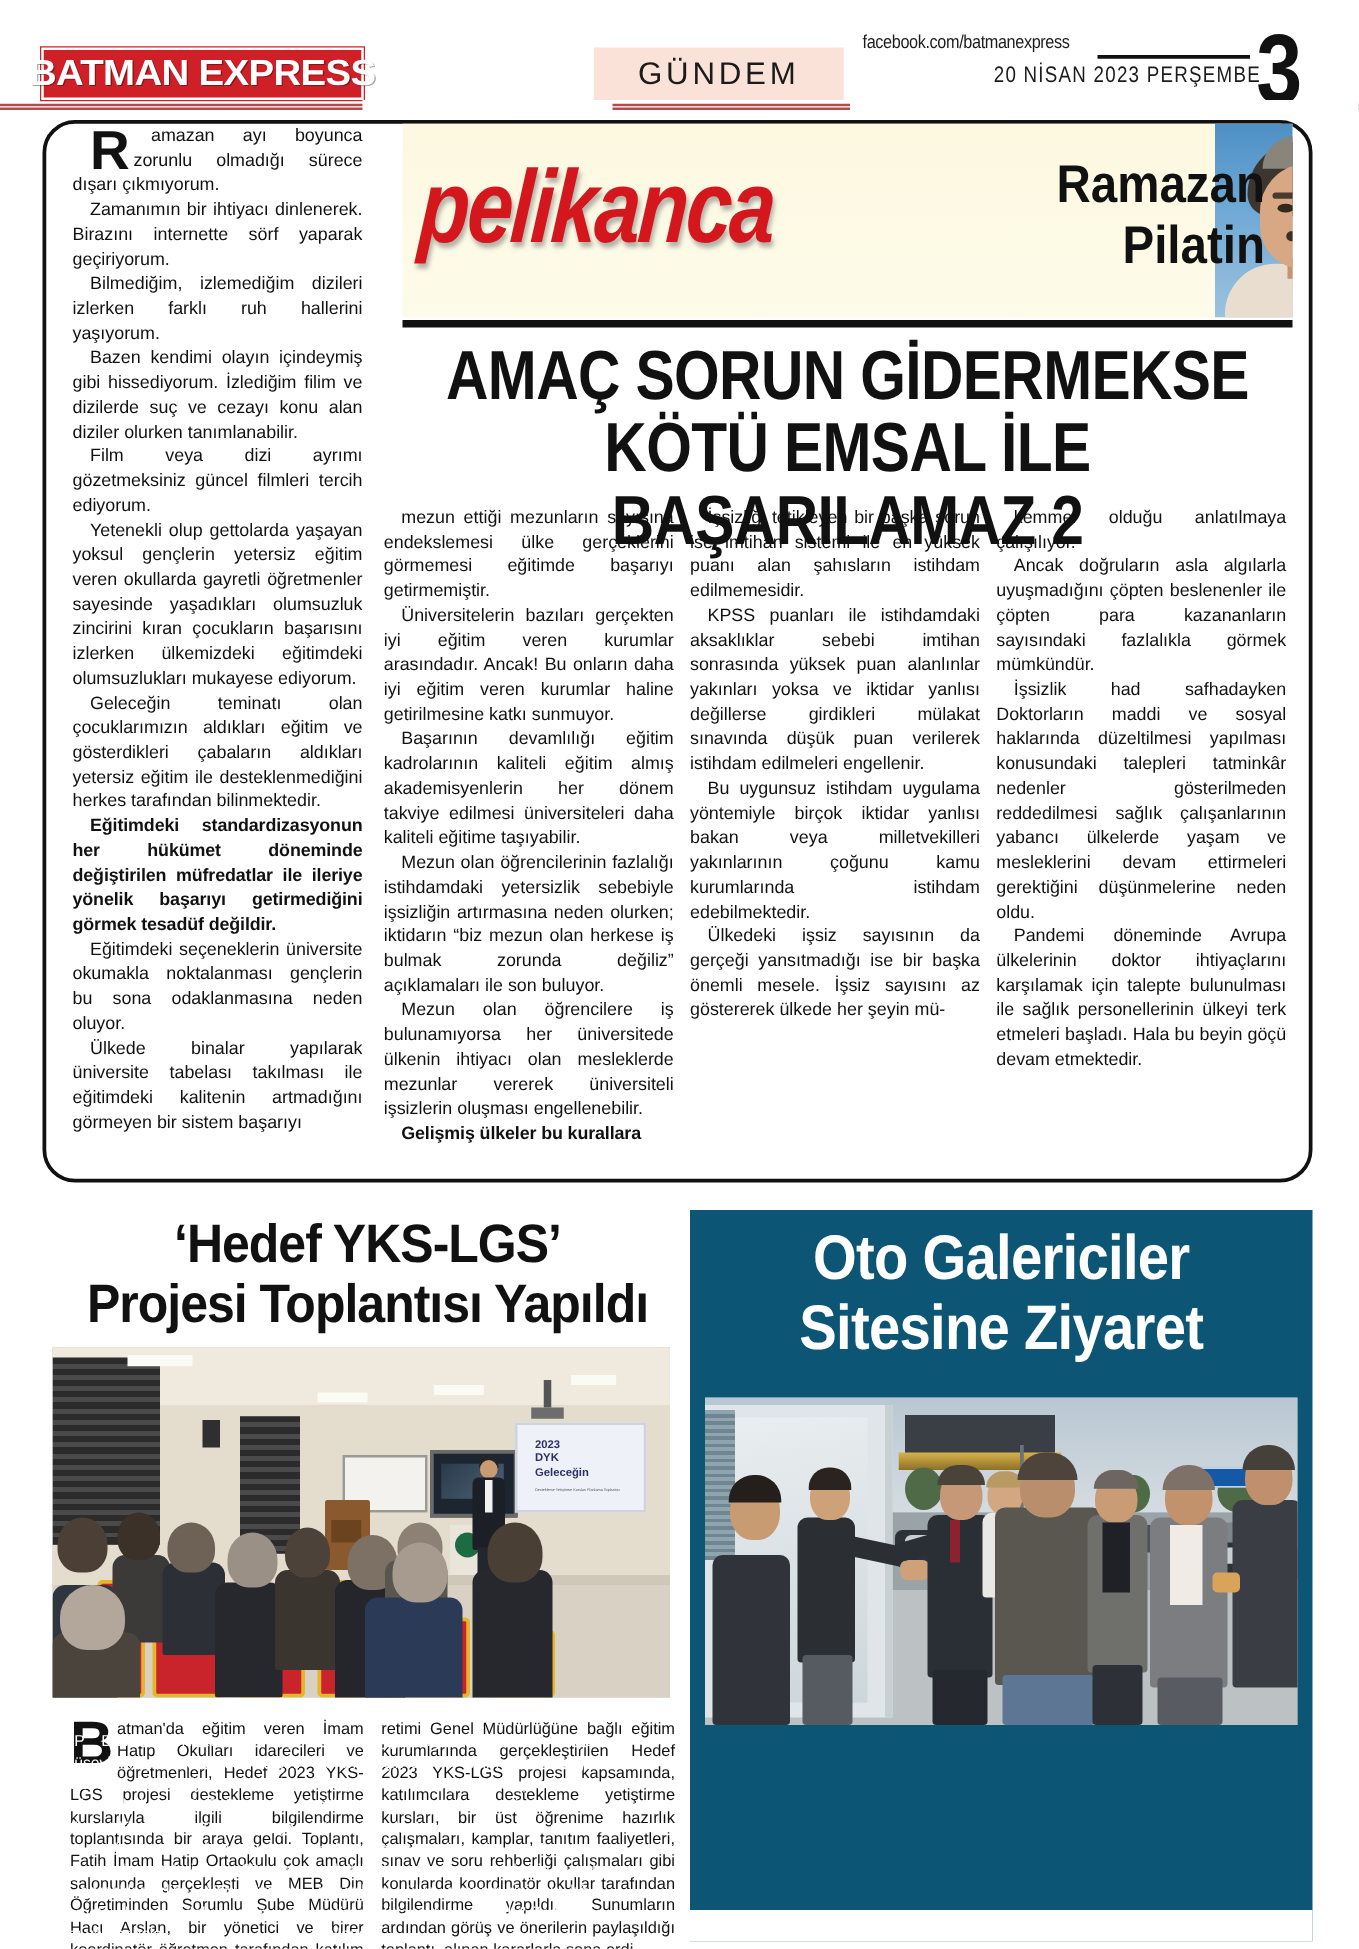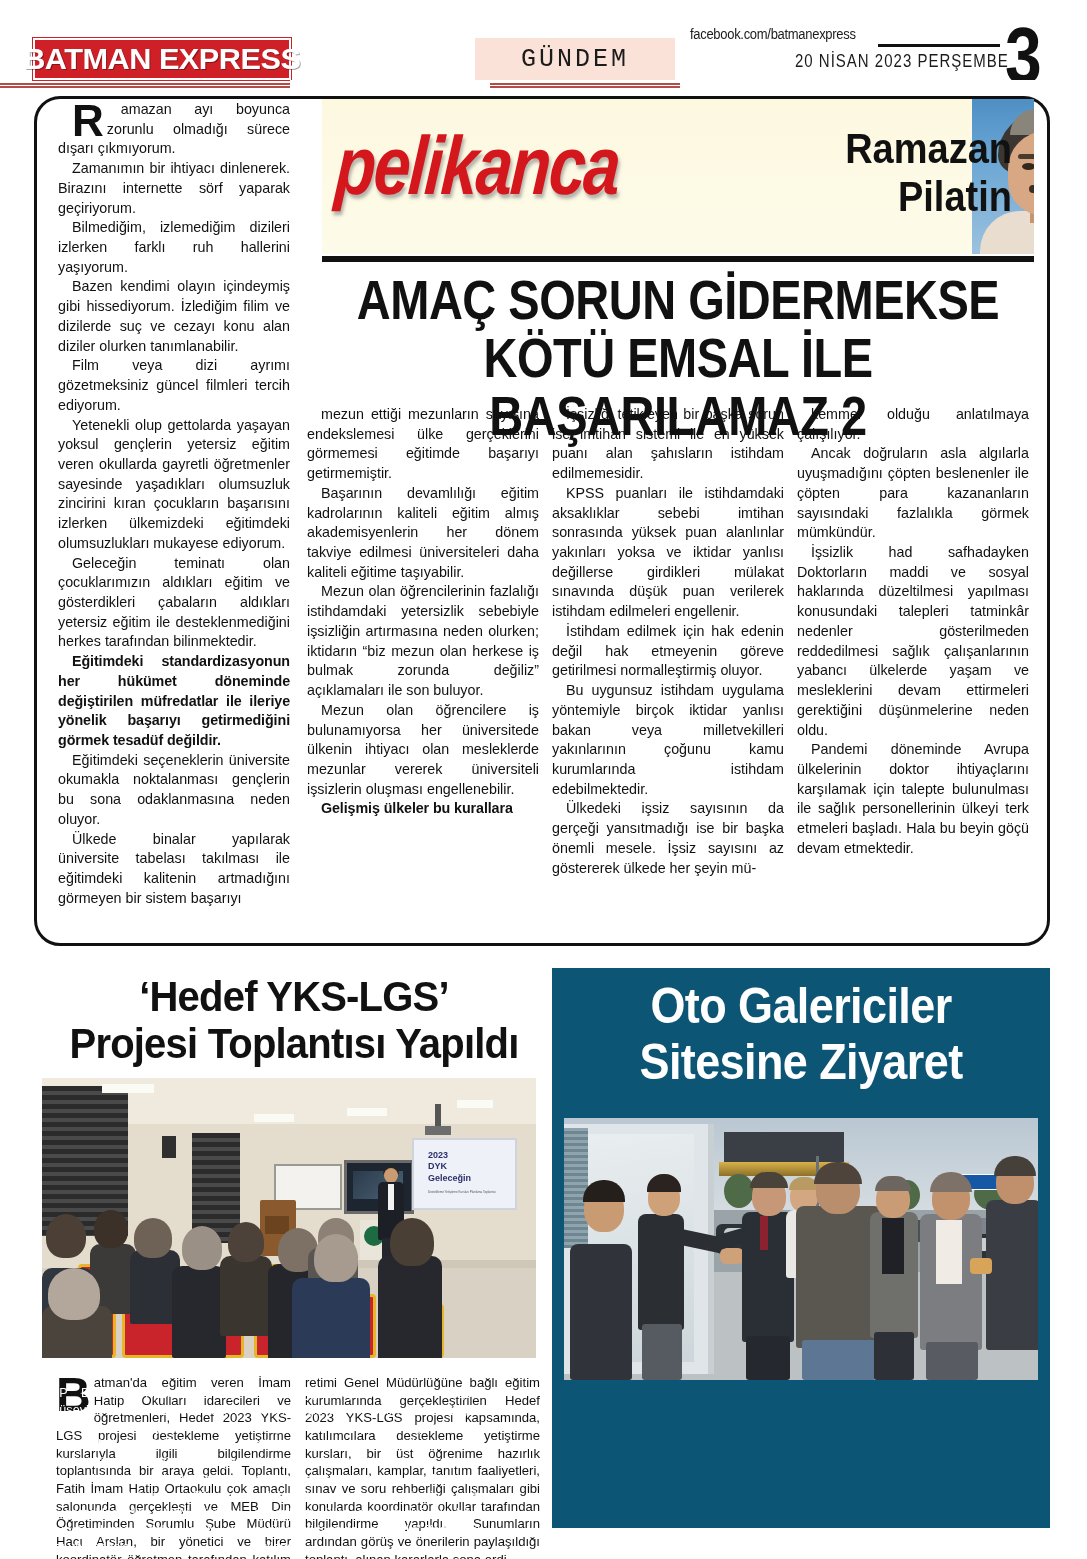--- a/index.html
+++ b/index.html
@@ -26,21 +26,21 @@
     transform:scaleX(1.06); white-space:nowrap;
     text-shadow:1px 1px 0 rgba(0,0,0,.35);
   }
   .section-tag {
     position:absolute; left:475px; top:38px; width:200px; height:42px;
     background:#fbe2d9;
     display:flex; align-items:center; justify-content:center;
   }
   .section-tag span {
     font-size:25px; letter-spacing:3px; color:#1b1b1b;
-    font-family:Liberation Mono, monospace;
+    font-family:Liberation Sans, sans-serif;
   }
   .fb-url {
     position:absolute; left:690px; top:26px;
     font-size:13px; color:#1b1b1b; letter-spacing:-0.3px;
     transform:scaleY(1.15);
   }
   .date-line {
     position:absolute; left:795px; top:52px;
     font-size:15px; color:#1b1b1b; letter-spacing:1px;
     transform:scaleY(1.2);
@@ -311,29 +311,29 @@
       <p>Bazen kendimi olayın içindeymiş gibi hissediyorum. İzlediğim filim ve dizilerde suç ve cezayı konu alan diziler olurken tanımlanabilir.</p>
       <p>Film veya dizi ayrımı gözetmeksiniz güncel filmleri tercih ediyorum.</p>
       <p>Yetenekli olup gettolarda yaşayan yoksul gençlerin yetersiz eğitim veren okullarda gayretli öğretmenler sayesinde yaşadıkları olumsuzluk zincirini kıran çocukların başarısını izlerken ülkemizdeki eğitimdeki olumsuzlukları mukayese ediyorum.</p>
       <p>Geleceğin teminatı olan çocuklarımızın aldıkları eğitim ve gösterdikleri çabaların aldıkları yetersiz eğitim ile desteklenmediğini herkes tarafından bilinmektedir.</p>
       <p class="b">Eğitimdeki standardizasyonun her hükümet döneminde değiştirilen müfredatlar ile ileriye yönelik başarıyı getirmediğini görmek tesadüf değildir.</p>
       <p>Eğitimdeki seçeneklerin üniversite okumakla noktalanması gençlerin bu sona odaklanmasına neden oluyor.</p>
       <p>Ülkede binalar yapılarak üniversite tabelası takılması ile eğitimdeki kalitenin artmadığını görmeyen bir sistem başarıyı</p>
     </div>
   <div class="op-col c2">
       <p>mezun ettiği mezunların sayısına endekslemesi ülke gerçeklerini görmemesi eğitimde başarıyı getirmemiştir.</p>
+      <p>Üniversitelerin bazıları gerçekten iyi eğitim veren kurumlar arasındadır. Ancak! Bu onların daha iyi eğitim veren kurumlar haline getirilmesine katkı sunmuyor.</p>
       <p>Başarının devamlılığı eğitim kadrolarının kaliteli eğitim almış akademisyenlerin her dönem takviye edilmesi üniversiteleri daha kaliteli eğitime taşıyabilir.</p>
       <p>Mezun olan öğrencilerinin fazlalığı istihdamdaki yetersizlik sebebiyle işsizliğin artırmasına neden olurken; iktidarın “biz mezun olan herkese iş bulmak zorunda değiliz” açıklamaları ile son buluyor.</p>
       <p>Mezun olan öğrencilere iş bulunamıyorsa her üniversitede ülkenin ihtiyacı olan mesleklerde mezunlar vererek üniversiteli işsizlerin oluşması engellenebilir.</p>
       <p class="b">Gelişmiş ülkeler bu kurallara</p>
     </div>
   <div class="op-col c3">
       <p>İşsizliği tetikleyen bir başka sorun ise imtihan sistemi ile en yüksek puanı alan şahısların istihdam edilmemesidir.</p>
       <p>KPSS puanları ile istihdamdaki aksaklıklar sebebi imtihan sonrasında yüksek puan alanlınlar yakınları yoksa ve iktidar yanlısı değillerse girdikleri mülakat sınavında düşük puan verilerek istihdam edilmeleri engellenir.</p>
-      <p>İstihdam edilmek için hak edenin değil hak etmeyenin göreve getirilmesi normalleştirmiş oluyor.</p>
       <p>Bu uygunsuz istihdam uygulama yöntemiyle birçok iktidar yanlısı bakan veya milletvekilleri yakınlarının çoğunu kamu kurumlarında istihdam edebilmektedir.</p>
       <p>Ülkedeki işsiz sayısının da gerçeği yansıtmadığı ise bir başka önemli mesele. İşsiz sayısını az göstererek ülkede her şeyin mü-</p>
     </div>
   <div class="op-col c4">
       <p>kemmel olduğu anlatılmaya çalışılıyor.</p>
       <p>Ancak doğruların asla algılarla uyuşmadığını çöpten beslenenler ile çöpten para kazananların sayısındaki fazlalıkla görmek mümkündür.</p>
       <p>İşsizlik had safhadayken Doktorların maddi ve sosyal haklarında düzeltilmesi yapılması konusundaki talepleri tatminkâr nedenler gösterilmeden reddedilmesi sağlık çalışanlarının yabancı ülkelerde yaşam ve mesleklerini devam ettirmeleri gerektiğini düşünmelerine neden oldu.</p>
       <p>Pandemi döneminde Avrupa ülkelerinin doktor ihtiyaçlarını karşılamak için talepte bulunulması ile sağlık personellerinin ülkeyi terk etmeleri başladı. Hala bu beyin göçü devam etmektedir.</p>
     </div>
 </div>

